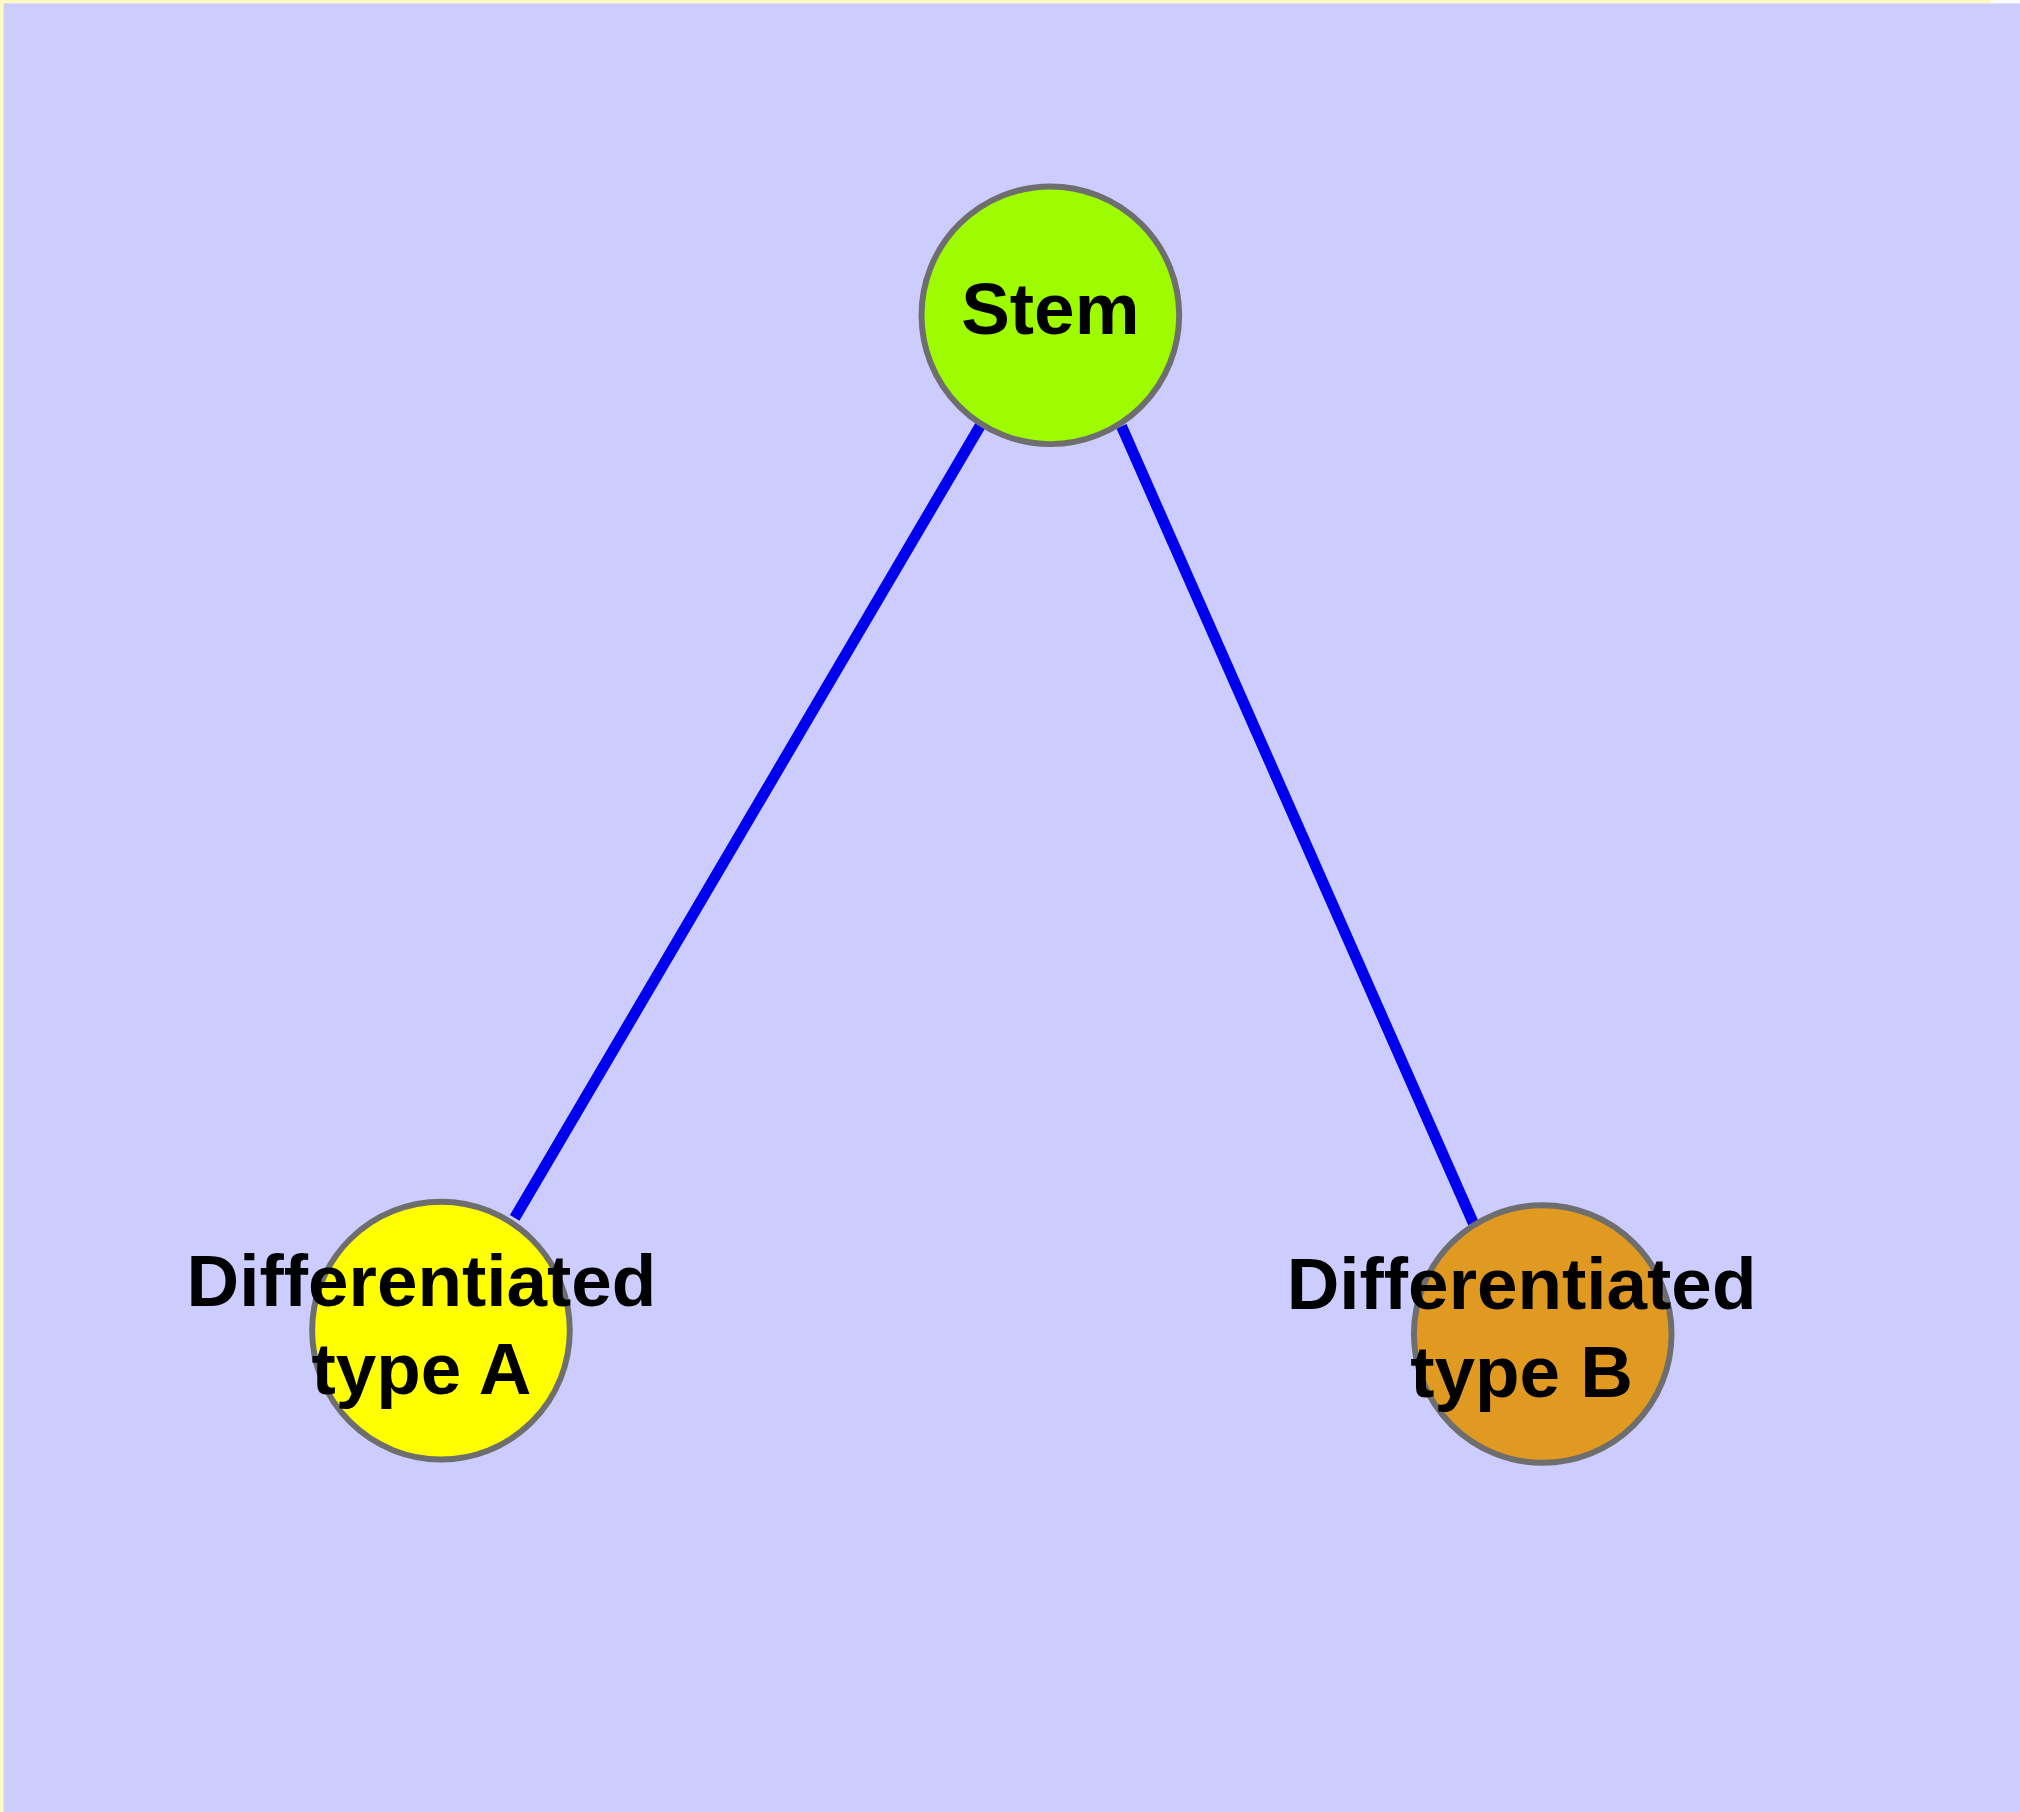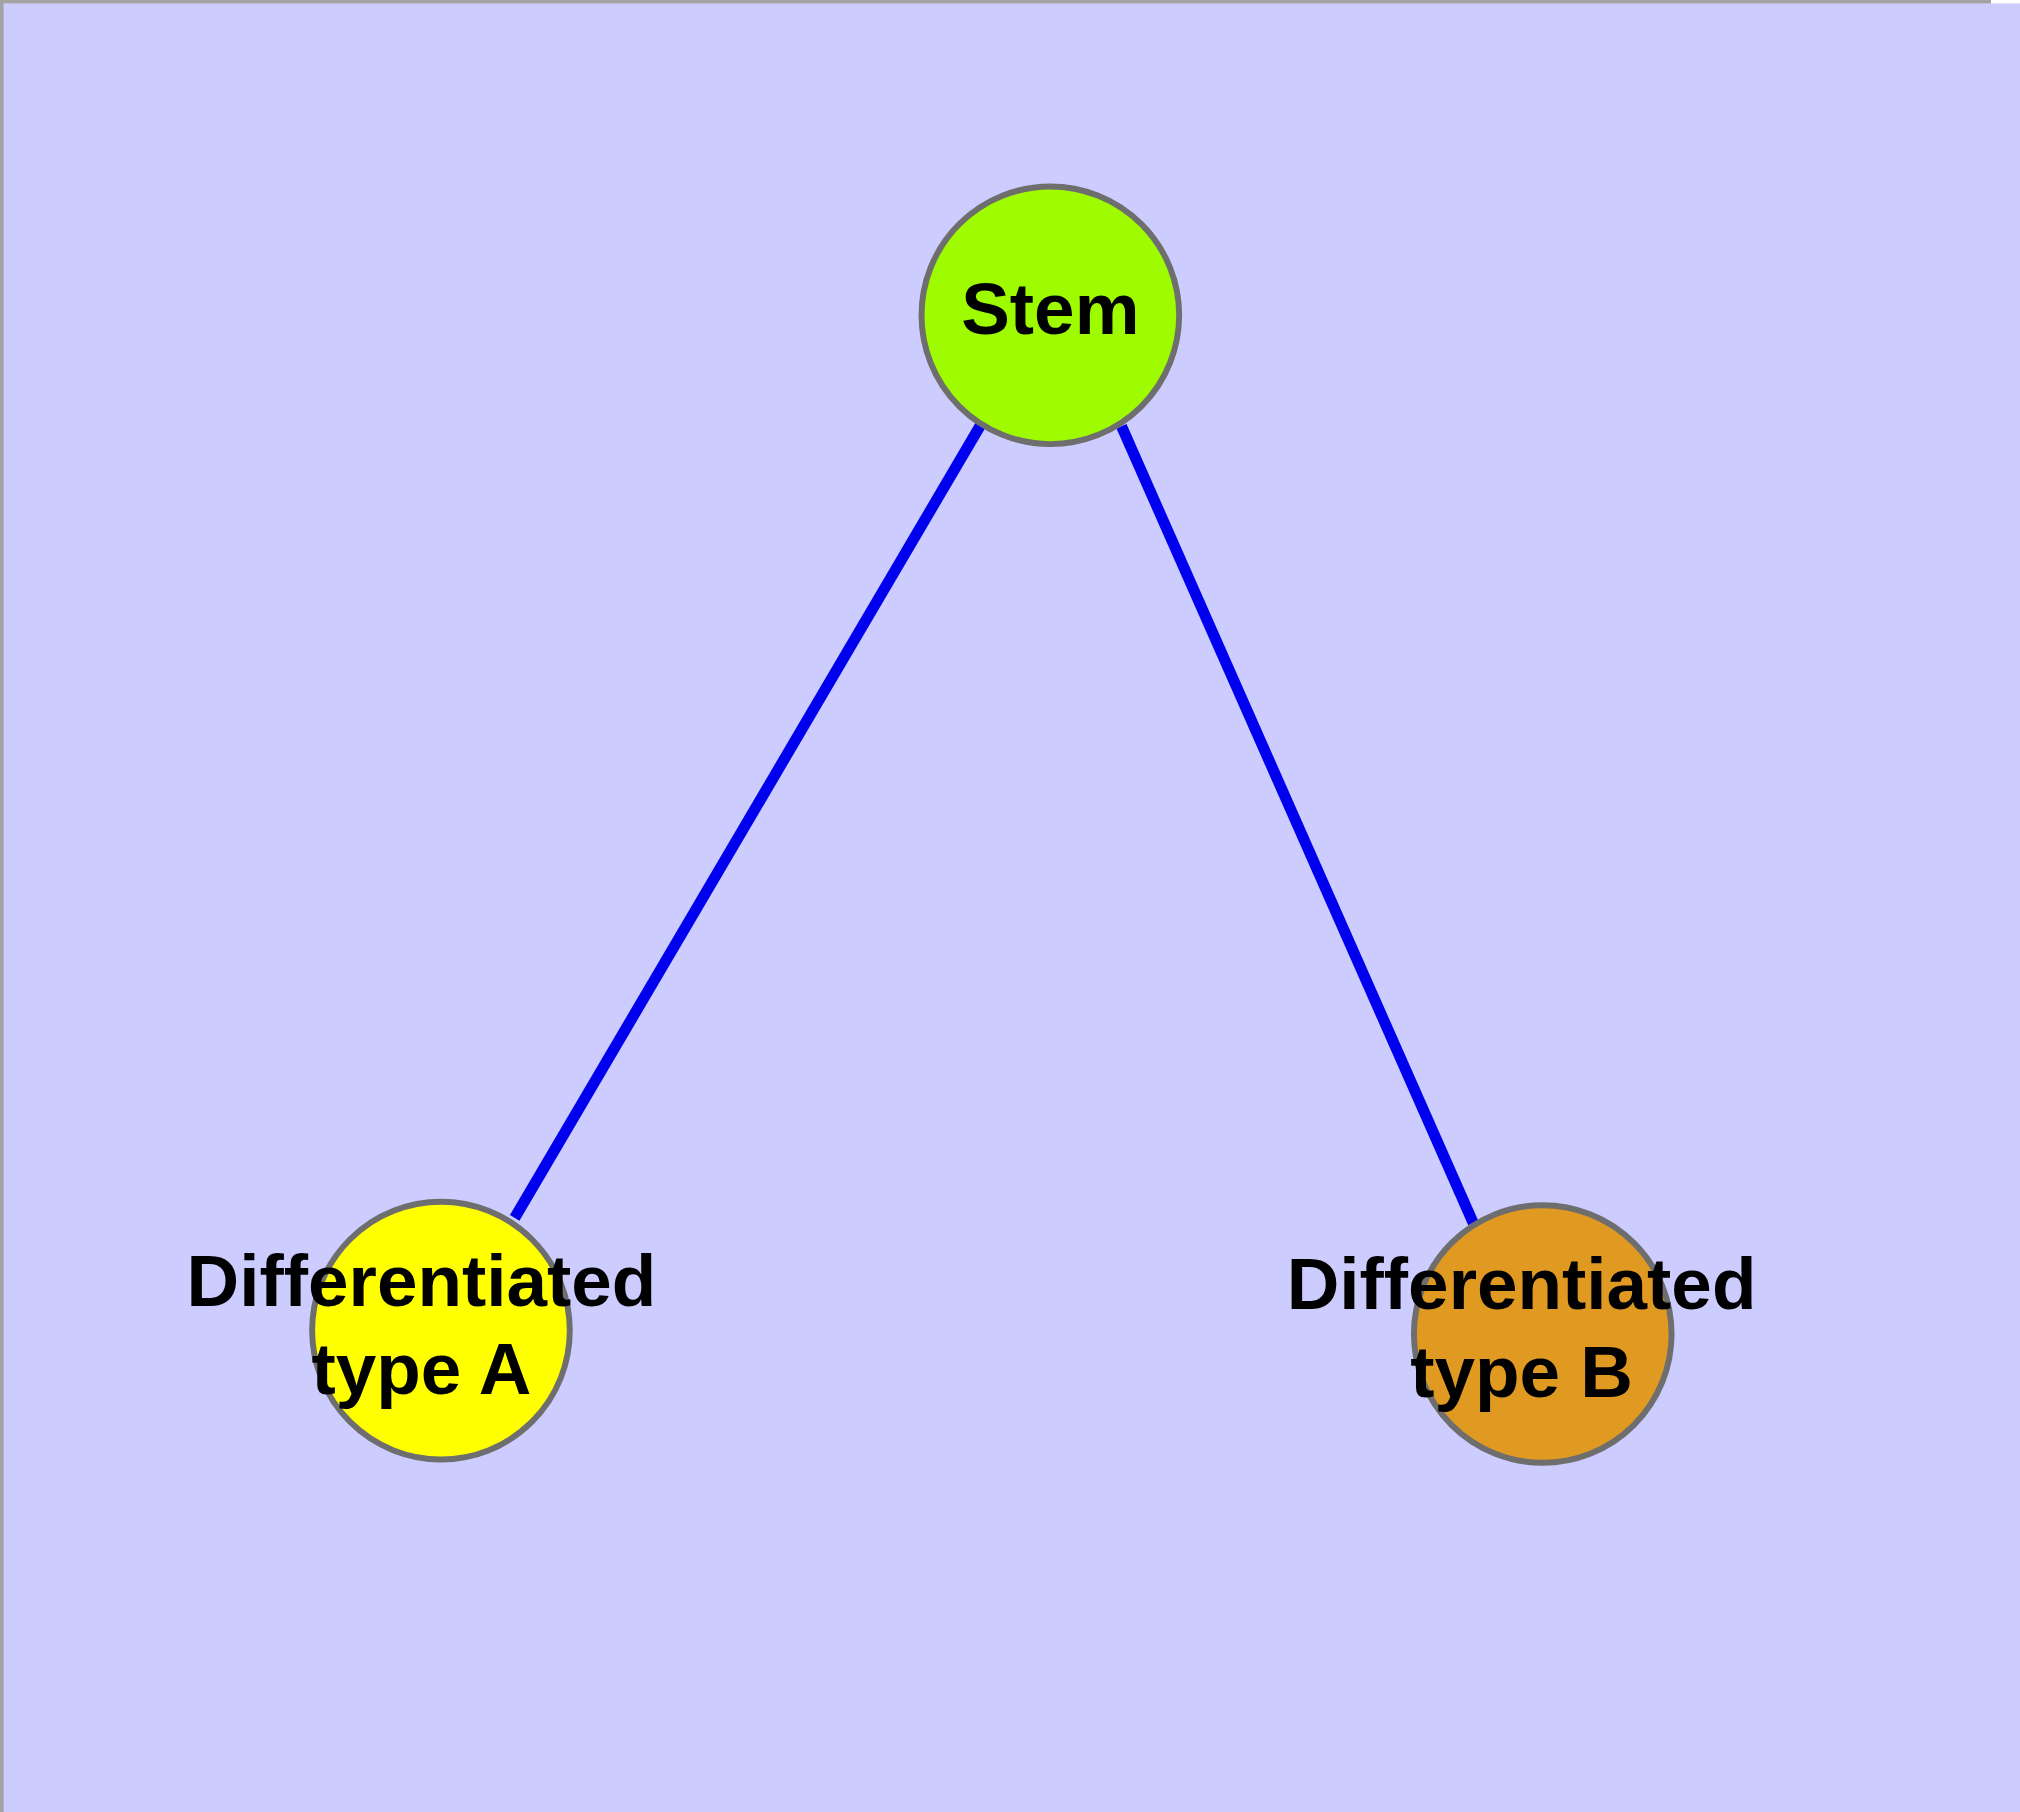--- a/index.html
+++ b/index.html
@@ -33,21 +33,21 @@
     font-weight: bold;
     fill: #000000;
     text-anchor: middle;
     dominant-baseline: middle;
     paint-order: normal;
   }
 </style>
 </head>
 <body style="width: 2021px; height: 1812px; background: rgb(255, 255, 255);">
 
-<div id="canvas" style="width: 1991px; height: 1812px; background: #a3a3a3;">
+<div id="canvas" style="width: 1991px; height: 1812px; background: #fef9c3;">
   <svg id="graph-svg" width="2021" height="1812" viewBox="0 0 2384 2138" xmlns="http://www.w3.org/2000/svg">
 
     <rect id="bg-rect" x="4" y="4" width="2380" height="2134" fill="#CCCCFF"></rect>
 
     <g id="edges-layer">
       <line id="edge-0" x1="1157" y1="501" x2="607" y2="1437" stroke="#0000EE" stroke-width="13" stroke-linecap="butt"></line>
       <line id="edge-1" x1="1323" y1="503" x2="1738" y2="1443" stroke="#0000EE" stroke-width="13" stroke-linecap="butt"></line>
     </g>
 
     <g id="nodes-layer">

